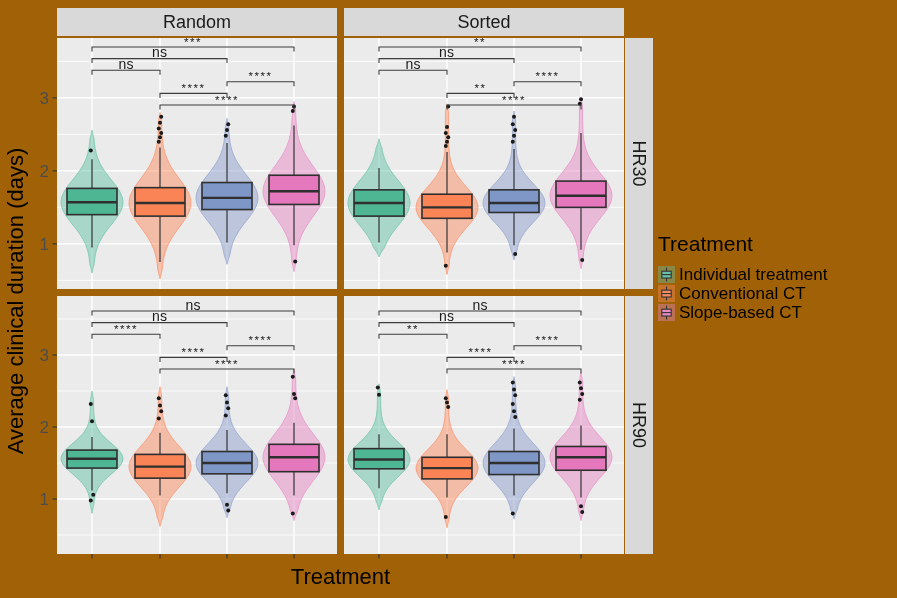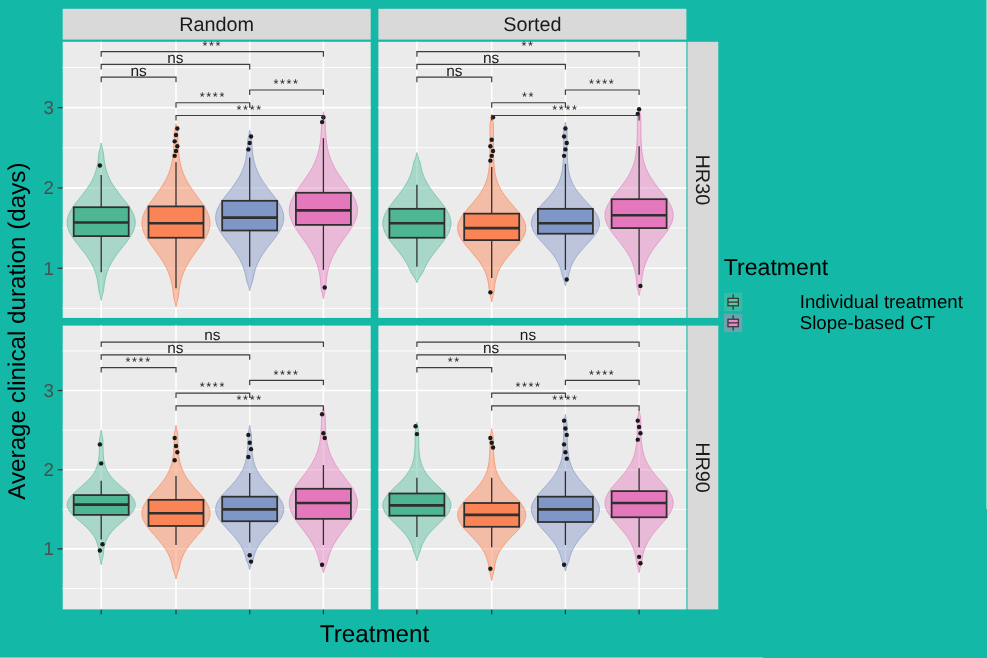--- a/index.html
+++ b/index.html
@@ -1,34 +1,34 @@
 <!DOCTYPE html>
 <html><head>
 <meta charset="utf-8">
 <style>
   html,body { margin:0; padding:0; background:#ffffff; }
   .figure {
-    position:relative; width:897px; height:598px; background:#14b8a6;
+    position:relative; width:897px; height:598px; background:#a16207;
     font-family:"Liberation Sans", sans-serif; overflow:hidden;
   }
   .figure svg.plot { position:absolute; left:0; top:0; }
   .y-title {
     position:absolute; left:16px; top:301px;
     transform:translate(-50%,-50%) rotate(-90deg);
     white-space:nowrap; font-size:22px; color:#000;
   }
   .x-title {
     position:absolute; left:57px; top:564px; width:567px;
     text-align:center; font-size:22px; color:#000;
   }
   .legend {
     position:absolute; left:658px; top:232px; width:238px;
   }
   .legend-title { font-size:21px; color:#000; margin-bottom:9px; }
-  .legend-entry { display:flex; align-items:center; height:19px;gap:48px; }
+  .legend-entry { display:flex; align-items:center; height:19px; }
   .legend-key { width:17px; height:17px; margin-right:4px; flex:0 0 17px; }
   .legend-label { font-size:17px; color:#000; white-space:nowrap; line-height:19px; }
 </style>
 </head>
 <body>
 
 <div class="figure">
   <svg class="plot" id="plot-svg" width="897" height="598">
       <g>
         <rect x="57" y="38" width="280" height="251" fill="#EBEBEB"></rect>
@@ -398,20 +398,29 @@
           <svg width="17" height="17" class="legend-key">
             <rect x="0" y="0" width="17" height="17" fill="rgba(102,194,165,0.4)"></rect>
             <line x1="8.5" x2="8.5" y1="1.5" y2="15.5" stroke="#333333" stroke-width="1.1"></line>
             <rect x="3.8" y="5.2" width="9.4" height="6.8" fill="#66C2A5" stroke="#333333" stroke-width="1.1"></rect>
             <line x1="3.8" x2="13.2" y1="8.6" y2="8.6" stroke="#333333" stroke-width="1.1"></line>
           </svg>
           <span class="legend-label">Individual treatment</span>
         </div>
         <div class="legend-entry">
           <svg width="17" height="17" class="legend-key">
+            <rect x="0" y="0" width="17" height="17" fill="rgba(252,141,98,0.4)"></rect>
+            <line x1="8.5" x2="8.5" y1="1.5" y2="15.5" stroke="#333333" stroke-width="1.1"></line>
+            <rect x="3.8" y="5.2" width="9.4" height="6.8" fill="#FC8D62" stroke="#333333" stroke-width="1.1"></rect>
+            <line x1="3.8" x2="13.2" y1="8.6" y2="8.6" stroke="#333333" stroke-width="1.1"></line>
+          </svg>
+          <span class="legend-label">Conventional CT</span>
+        </div>
+        <div class="legend-entry">
+          <svg width="17" height="17" class="legend-key">
             <rect x="0" y="0" width="17" height="17" fill="rgba(231,138,195,0.4)"></rect>
             <line x1="8.5" x2="8.5" y1="1.5" y2="15.5" stroke="#333333" stroke-width="1.1"></line>
             <rect x="3.8" y="5.2" width="9.4" height="6.8" fill="#E78AC3" stroke="#333333" stroke-width="1.1"></rect>
             <line x1="3.8" x2="13.2" y1="8.6" y2="8.6" stroke="#333333" stroke-width="1.1"></line>
           </svg>
           <span class="legend-label">Slope-based CT</span>
         </div>
       </div>
   </div>
 </div>

